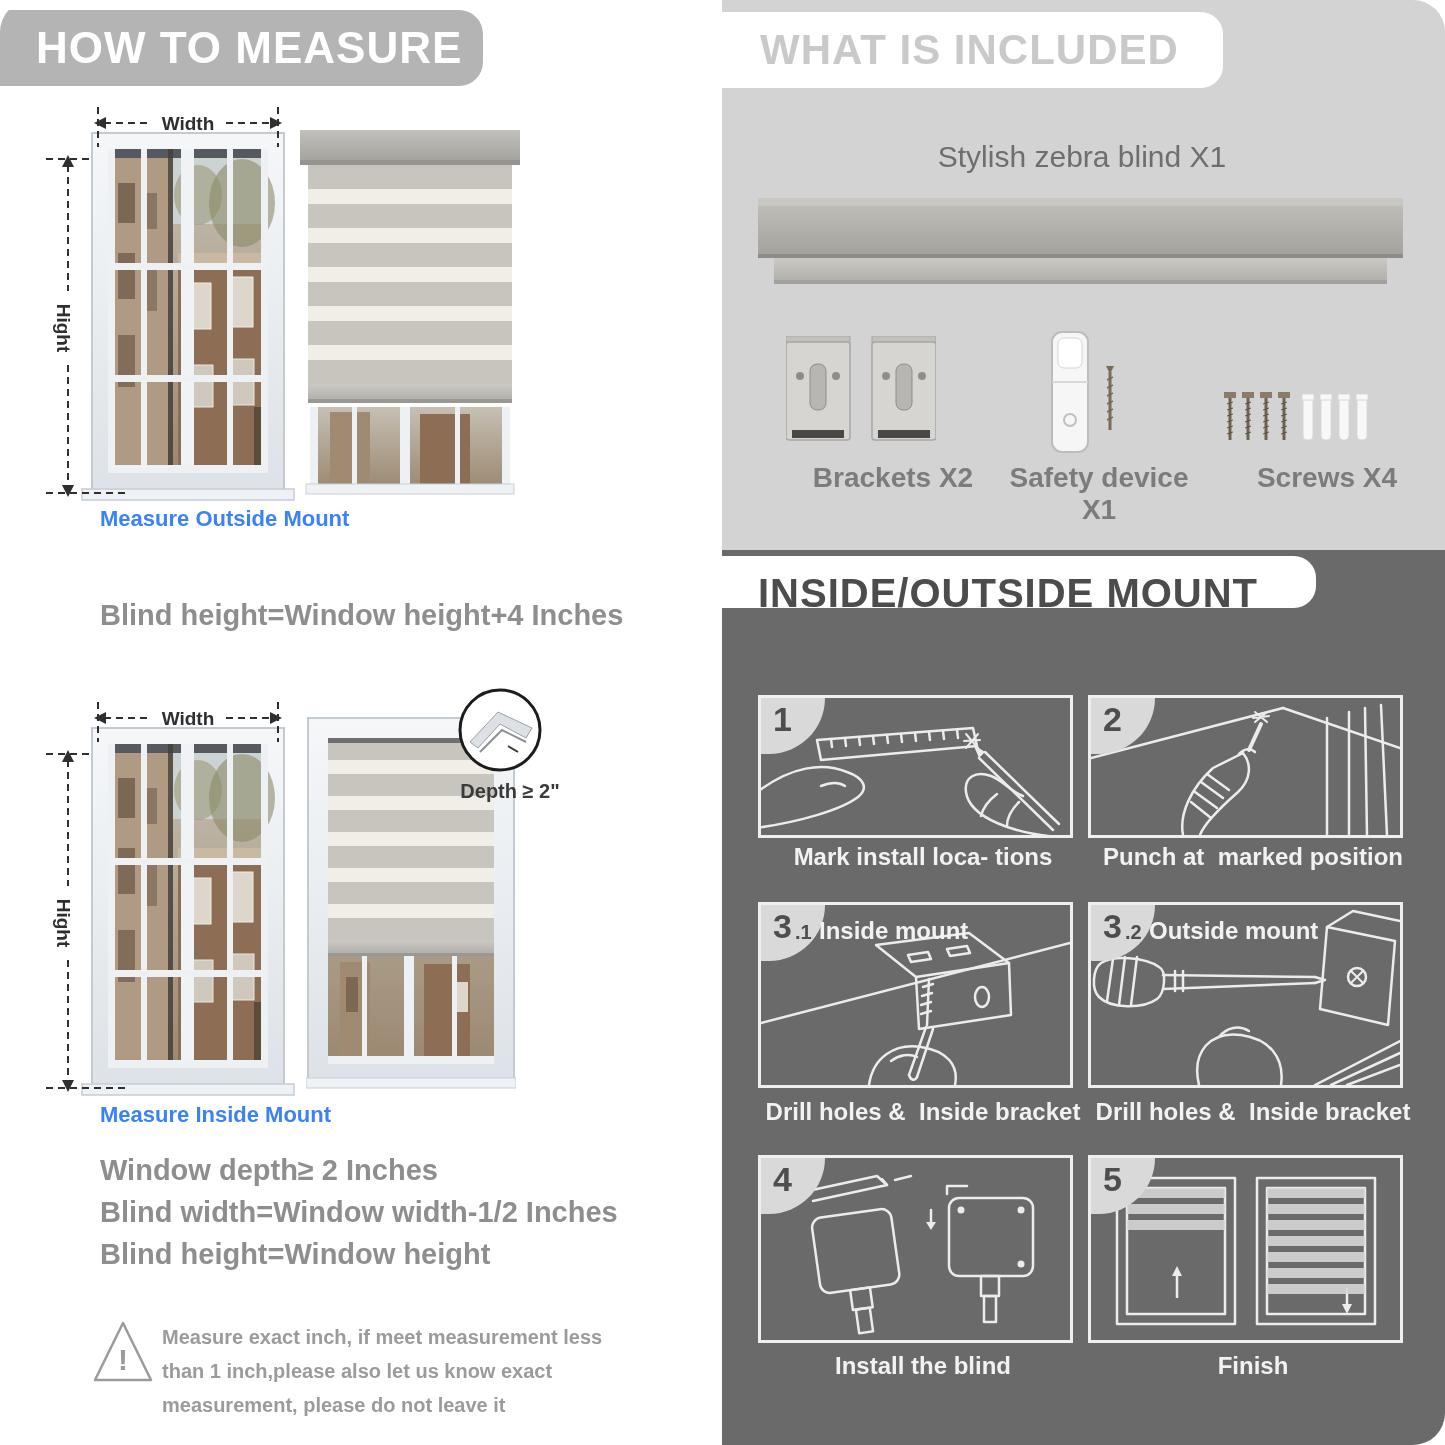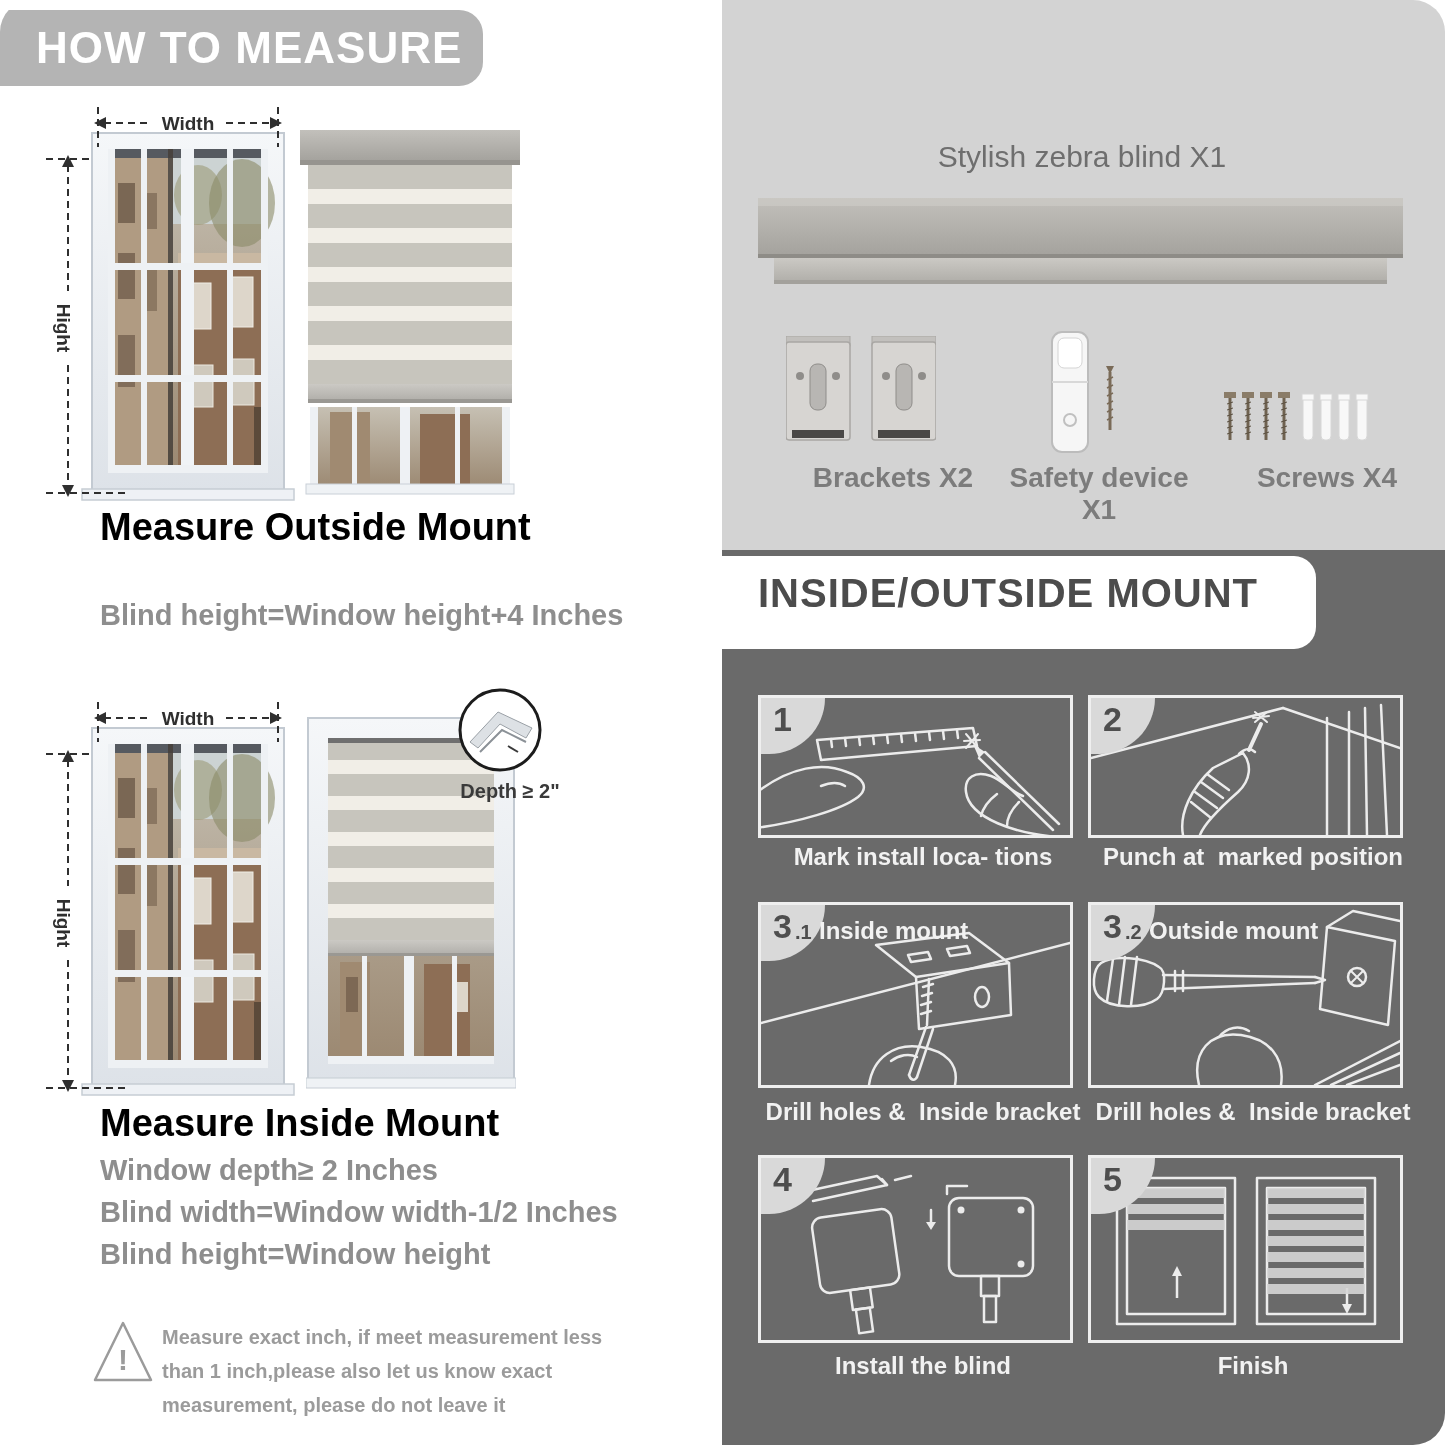--- a/index.html
+++ b/index.html
@@ -5,39 +5,39 @@
   html,body{margin:0;padding:0;background:#fff;}
   #canvas{position:relative;width:1445px;height:1445px;background:#ffffff;overflow:hidden;
           font-family:"Liberation Sans",sans-serif;border-radius:32px;}
   .abs{position:absolute;}
   svg text{font-family:"Liberation Sans",sans-serif;}
 
   
   .banner-left{left:0;top:10px;width:483px;height:76px;background:#b4b4b4;
     border-radius:0 24px 24px 0;color:#ffffff;font-size:44px;font-weight:bold;
     line-height:76px;padding-left:36px;letter-spacing:1px;box-sizing:border-box;}
-  .measure-title{font-size:38px;font-weight:bold;color:#000000;}
+  .measure-title{font-size:22px;font-weight:bold;color:#3b82f6;}
   .measure-line{font-size:29px;font-weight:bold;color:#8e8e8e;}
   .depth-label{left:435px;top:780px;width:150px;text-align:center;
     font-size:20px;font-weight:bold;color:#3a3a3a;}
   .warn-text{left:162px;top:1320px;width:470px;font-size:20px;font-weight:600;
     color:#9b9b9b;line-height:34px;}
 
   
   .right-top-bg{left:722px;top:0;width:723px;height:550px;background:#d3d3d3;}
   .banner-included{left:722px;top:12px;width:501px;height:76px;background:#ffffff;
     border-radius:0 22px 22px 0;color:#c9c9c9;font-size:42px;font-weight:bold;
     line-height:76px;padding-left:38px;letter-spacing:1px;box-sizing:border-box;}
   .stylish-label{left:782px;top:140px;width:600px;text-align:center;
     font-size:30px;font-weight:normal;color:#6e6e6e;}
   .item-label{top:462px;height:34px;font-size:28px;font-weight:bold;color:#7c7c7c;text-align:center;margin-left:32px;}
 
   
   .dark-bg{left:722px;top:550px;width:723px;height:895px;background:#6a6a6a;}
-  .banner-mount{left:722px;top:556px;width:594px;height:93px;background:#ffffff;
+  .banner-mount{left:722px;top:556px;width:594px;height:52px;background:#ffffff;
     border-radius:0 22px 22px 0;color:#4c4c4c;font-size:40px;font-weight:bold;
     line-height:74px;padding-left:36px;letter-spacing:1px;box-sizing:border-box;}
   .panel{border:3px solid #efefef;box-sizing:border-box;overflow:hidden;background:#6a6a6a;}
   .panel svg{position:absolute;left:0;top:0;width:100%;height:100%;}
   .badge{position:absolute;left:0;top:0;width:64px;height:56px;background:#d9d9d9;
     border-radius:0 0 64px 0;}
   .badge-num{position:absolute;left:12px;top:2px;font-size:34px;font-weight:bold;color:#4e4e4e;}
   .badge-sub{position:absolute;left:34px;top:16px;font-size:20px;font-weight:bold;color:#4e4e4e;}
   .panel-title{position:absolute;left:58px;top:12px;font-size:24px;font-weight:bold;color:#f2f2f2;}
   .caption{font-size:24px;font-weight:bold;color:#f2f2f2;white-space:pre-wrap;width:330px;text-align:center;}
@@ -237,20 +237,21 @@
   <div class="abs measure-line" style="left:100px;top:1196px">Blind width=Window width-1/2 Inches</div>
   <div class="abs measure-line" style="left:100px;top:1238px">Blind height=Window height</div>
 
   <svg class="abs" style="left:92px;top:1318px" width="62" height="68" viewBox="0 0 62 68">
     <polygon points="31,5 59,62 3,62" fill="none" stroke="#9b9b9b" stroke-width="2.5" stroke-linejoin="round"></polygon>
     <text x="31" y="52" text-anchor="middle" font-size="30" font-weight="bold" fill="#9b9b9b">!</text>
   </svg>
   <div class="abs warn-text">Measure exact inch, if meet measurement less than 1 inch,please also let us know exact measurement, please do not leave it</div>
 
   <div class="abs right-top-bg"></div>
+  <div class="abs banner-included">WHAT IS INCLUDED</div>
   <div class="abs stylish-label">Stylish zebra blind X1</div>
 
   <svg class="abs" style="left:758px;top:196px" width="645" height="96" viewBox="0 0 645 96">
     <rect x="0" y="2" width="645" height="60" fill="url(#gRail)"></rect>
     <rect x="0" y="2" width="645" height="8" fill="#cfcdc8" opacity="0.6"></rect>
     <rect x="0" y="58" width="645" height="4" fill="#8e8c87"></rect>
     <rect x="16" y="62" width="613" height="26" fill="url(#gRail2)"></rect>
     <rect x="16" y="84" width="613" height="4" fill="#a3a19c"></rect>
   </svg>
 

